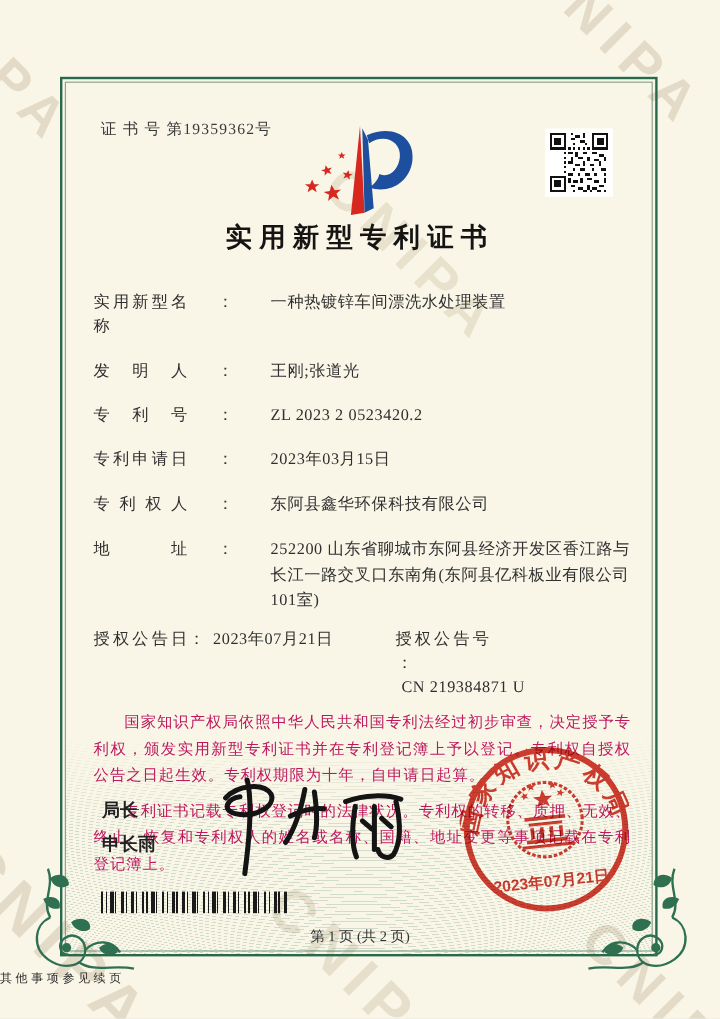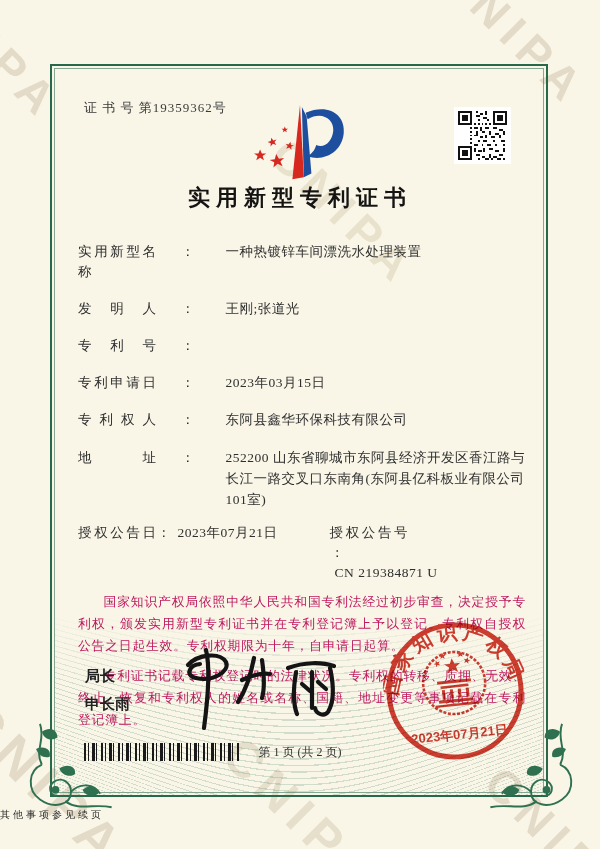--- a/index.html
+++ b/index.html
@@ -74,21 +74,21 @@
   .issuer{
     position:absolute;left:85px;top:668px;
     font-family:"Liberation Sans","DejaVu Sans",sans-serif;
     font-size:15px;font-weight:700;color:#222;line-height:1;
   }
   .issuer .t{margin-bottom:13px;}
   .sig{position:absolute;left:150px;top:638px;width:205px;height:95px;}
   .seal{position:absolute;left:384px;top:620px;width:142px;height:142px;
         transform:rotate(-6deg);opacity:.95;mix-blend-mode:multiply;}
   
-  .pagenum{position:absolute;left:0;right:0;top:744px;text-align:center;font-size:12px;color:#333;}
+  .pagenum{position:absolute;left:0;right:0;top:772px;text-align:center;font-size:12px;color:#333;}
   .continuation{position:absolute;left:0;right:0;top:808px;text-align:left;
                 font-size:10px;letter-spacing:3px;color:#2d2d2d;}
 </style>
 </head>
 <body>
 
 <div class="page">
 
   <span class="wm wm1">CNIPA</span>
   <span class="wm wm2">CNIPA</span>
@@ -189,20 +189,21 @@
       <span class="fvalue">一种热镀锌车间漂洗水处理装置</span>
     </div>
     <div class="row">
       <span class="flabel">发明人</span>
       <span class="fcolon">：</span>
       <span class="fvalue">王刚;张道光</span>
     </div>
     <div class="row">
       <span class="flabel">专利号</span>
       <span class="fcolon">：</span>
+      <span class="fvalue">ZL 2023 2 0523420.2</span>
     </div>
     <div class="row">
       <span class="flabel">专利申请日</span>
       <span class="fcolon">：</span>
       <span class="fvalue">2023年03月15日</span>
     </div>
     <div class="row">
       <span class="flabel">专利权人</span>
       <span class="fcolon">：</span>
       <span class="fvalue">东阿县鑫华环保科技有限公司</span>

